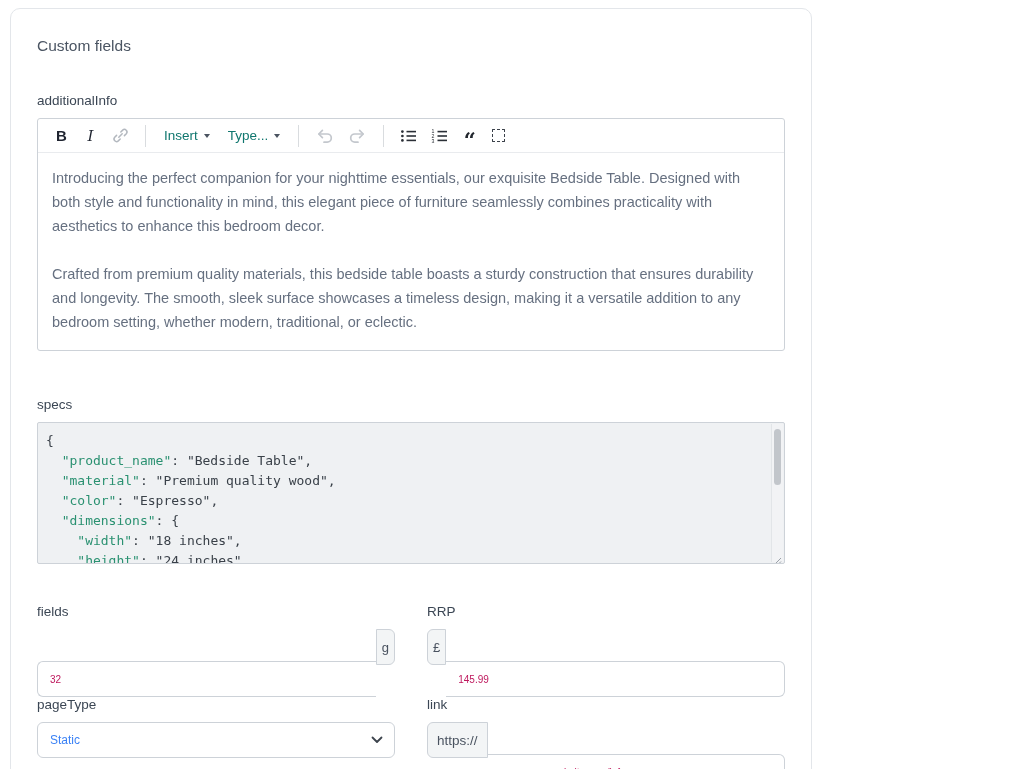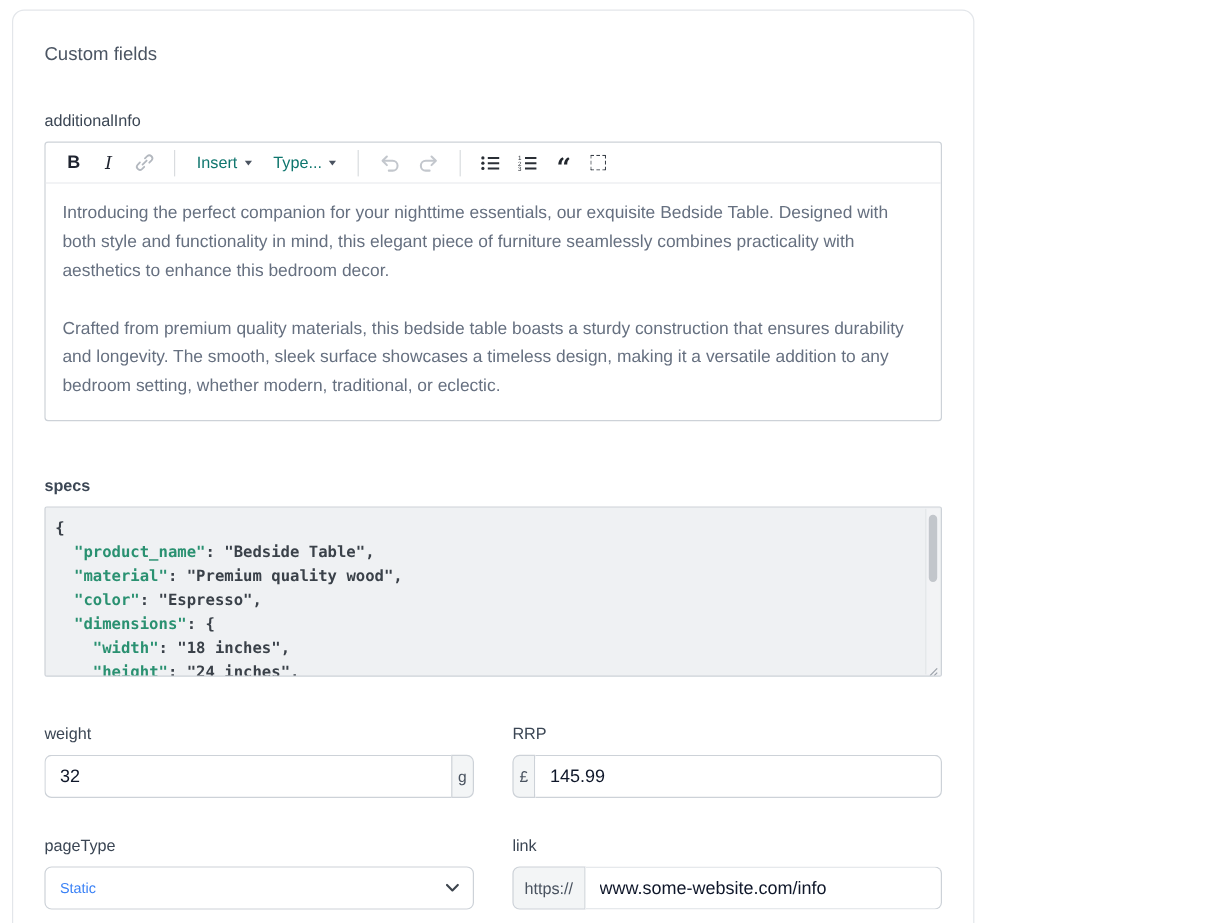--- a/index.html
+++ b/index.html
@@ -86,21 +86,21 @@
     padding: 13px 14px 16px 14px;
     font-size: 14.5px;
     line-height: 24px;
     color: var(--body-text, #667080);
     min-height: 165px;
     cursor: text;
   }
   .rte-content p + p { margin-top: 24px; }
 
   
-  .specs-wrap { margin-top: 46px; font-weight: bold; }
+  .specs-wrap { margin-top: 46px; }
   .code-box {
     position: relative;
     height: 142px;
     background: var(--code-bg, #eff1f3);
     border: 1px solid var(--input-border, #cdd2d8);
     border-radius: 2px;
     overflow: hidden;
   }
   .code-inner {
     padding: 8px 24px 8px 8px;
@@ -145,25 +145,26 @@
     width: 100%;
     height: 36px;
   }
   .text-input {
     flex: 1 1 auto;
     min-width: 0;
     height: 36px;
     border: 1px solid var(--input-border, #cdd2d8);
     border-radius: 6px;
     padding: 0 12px;
-    font-size: 15px;
-    color: #0f172a;
+    font-size: 10px;
+    color: #be185d;
     font-family: "Liberation Sans", sans-serif;
     background: #fff;
     outline: none;
+    margin-top: 32px;
   }
   .input-group .text-input.has-suffix { border-radius: 6px 0 0 6px; border-right: none; }
   .input-group .text-input.has-prefix { border-radius: 0 6px 6px 0; border-left: none; }
   .addon {
     flex: none;
     display: flex;
     align-items: center;
     justify-content: center;
     padding: 0 5px;
     min-width: 18px;
@@ -316,21 +317,21 @@
             <path d="M3 9 L9 3"></path>
               <path d="M6.5 9 L9 6.5"></path>
           </g>
         </svg>
       </div>
     </div>
   </div>
 
   <div class="row row-1">
     <div class="col">
-      <label class="field-label">weight</label>
+      <label class="field-label">fields</label>
       <div class="input-group">
         <input class="text-input has-suffix" type="text" value="32" style="">
         <span class="addon addon-right">g</span>
       </div>
     </div>
     <div class="col">
       <label class="field-label">RRP</label>
       <div class="input-group">
         <span class="addon addon-left">£</span>
         <input class="text-input has-prefix" type="text" value="145.99" style="">

